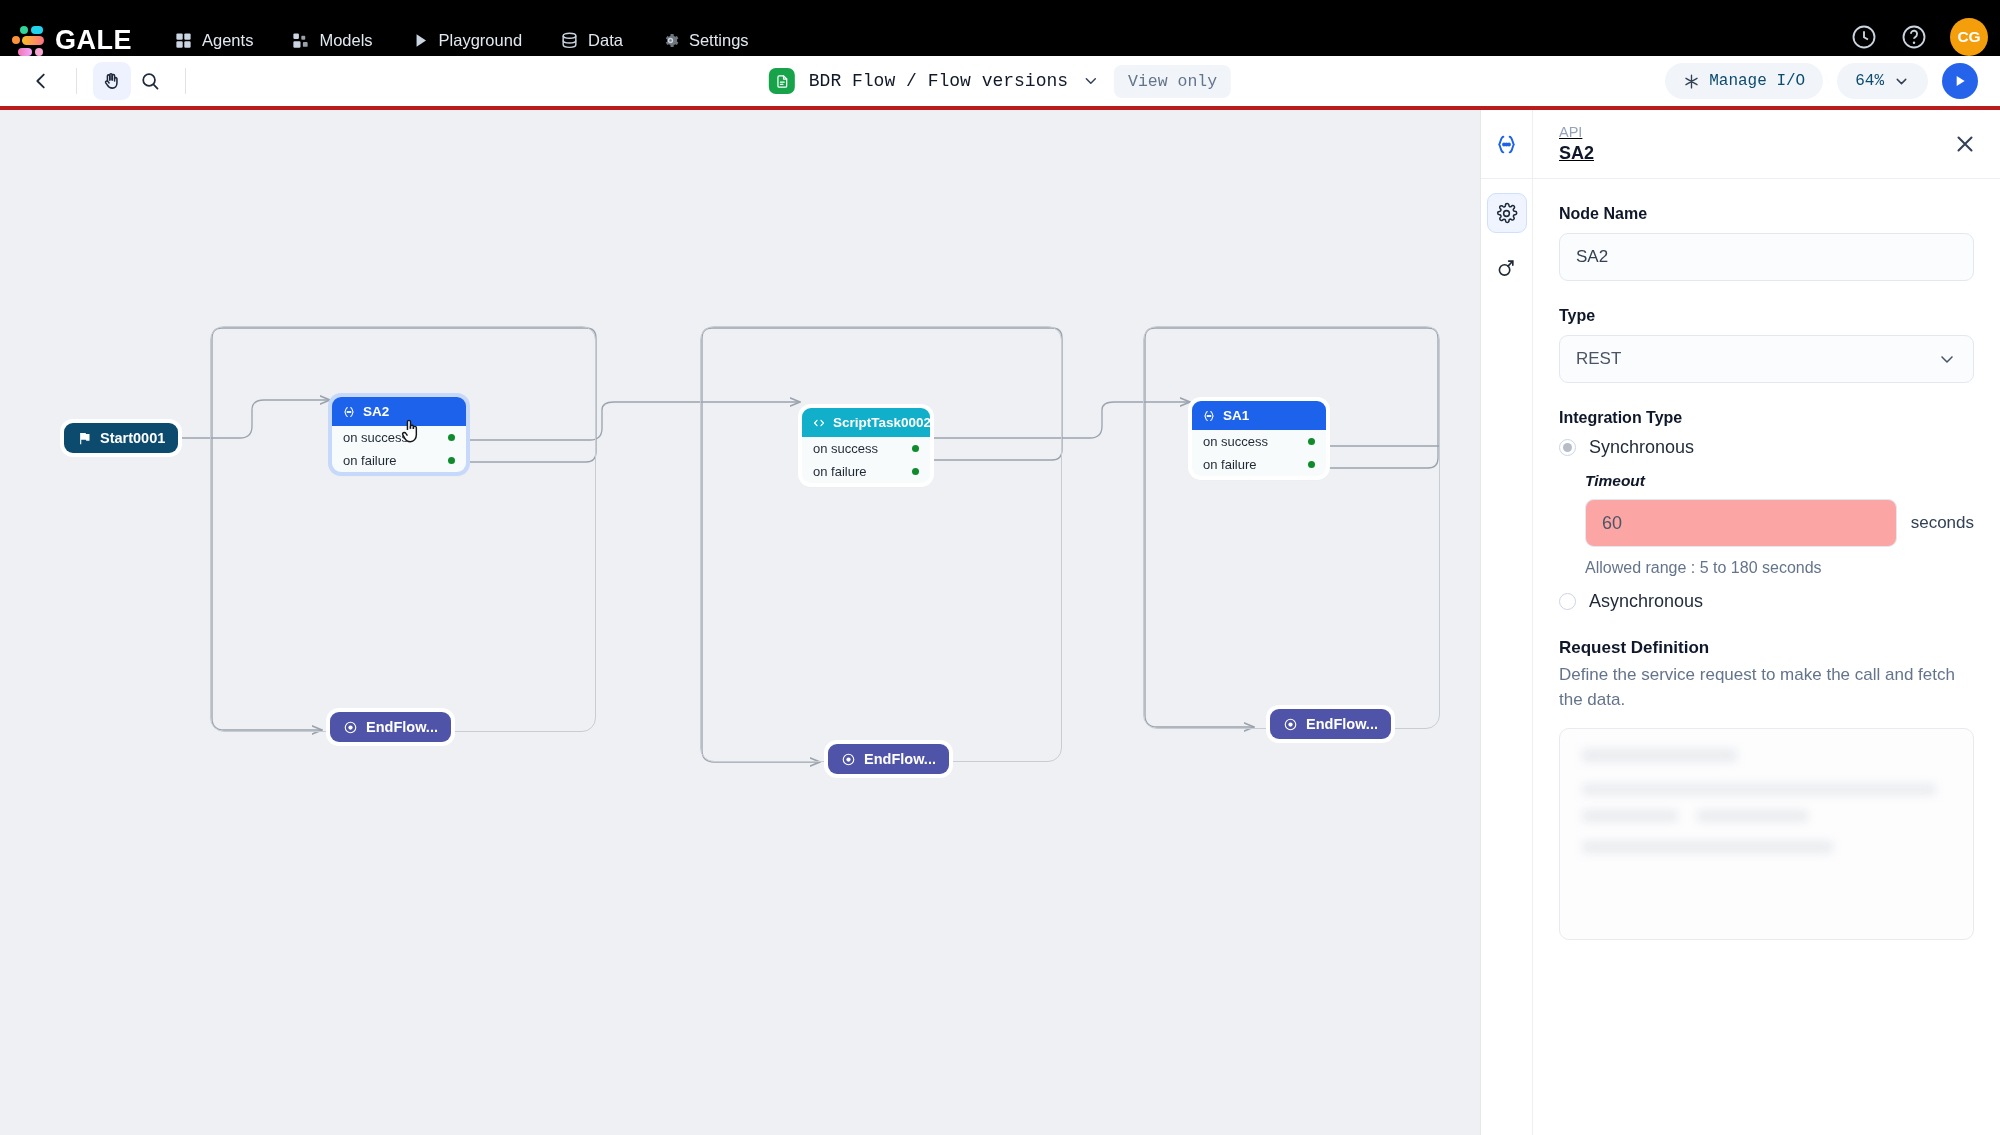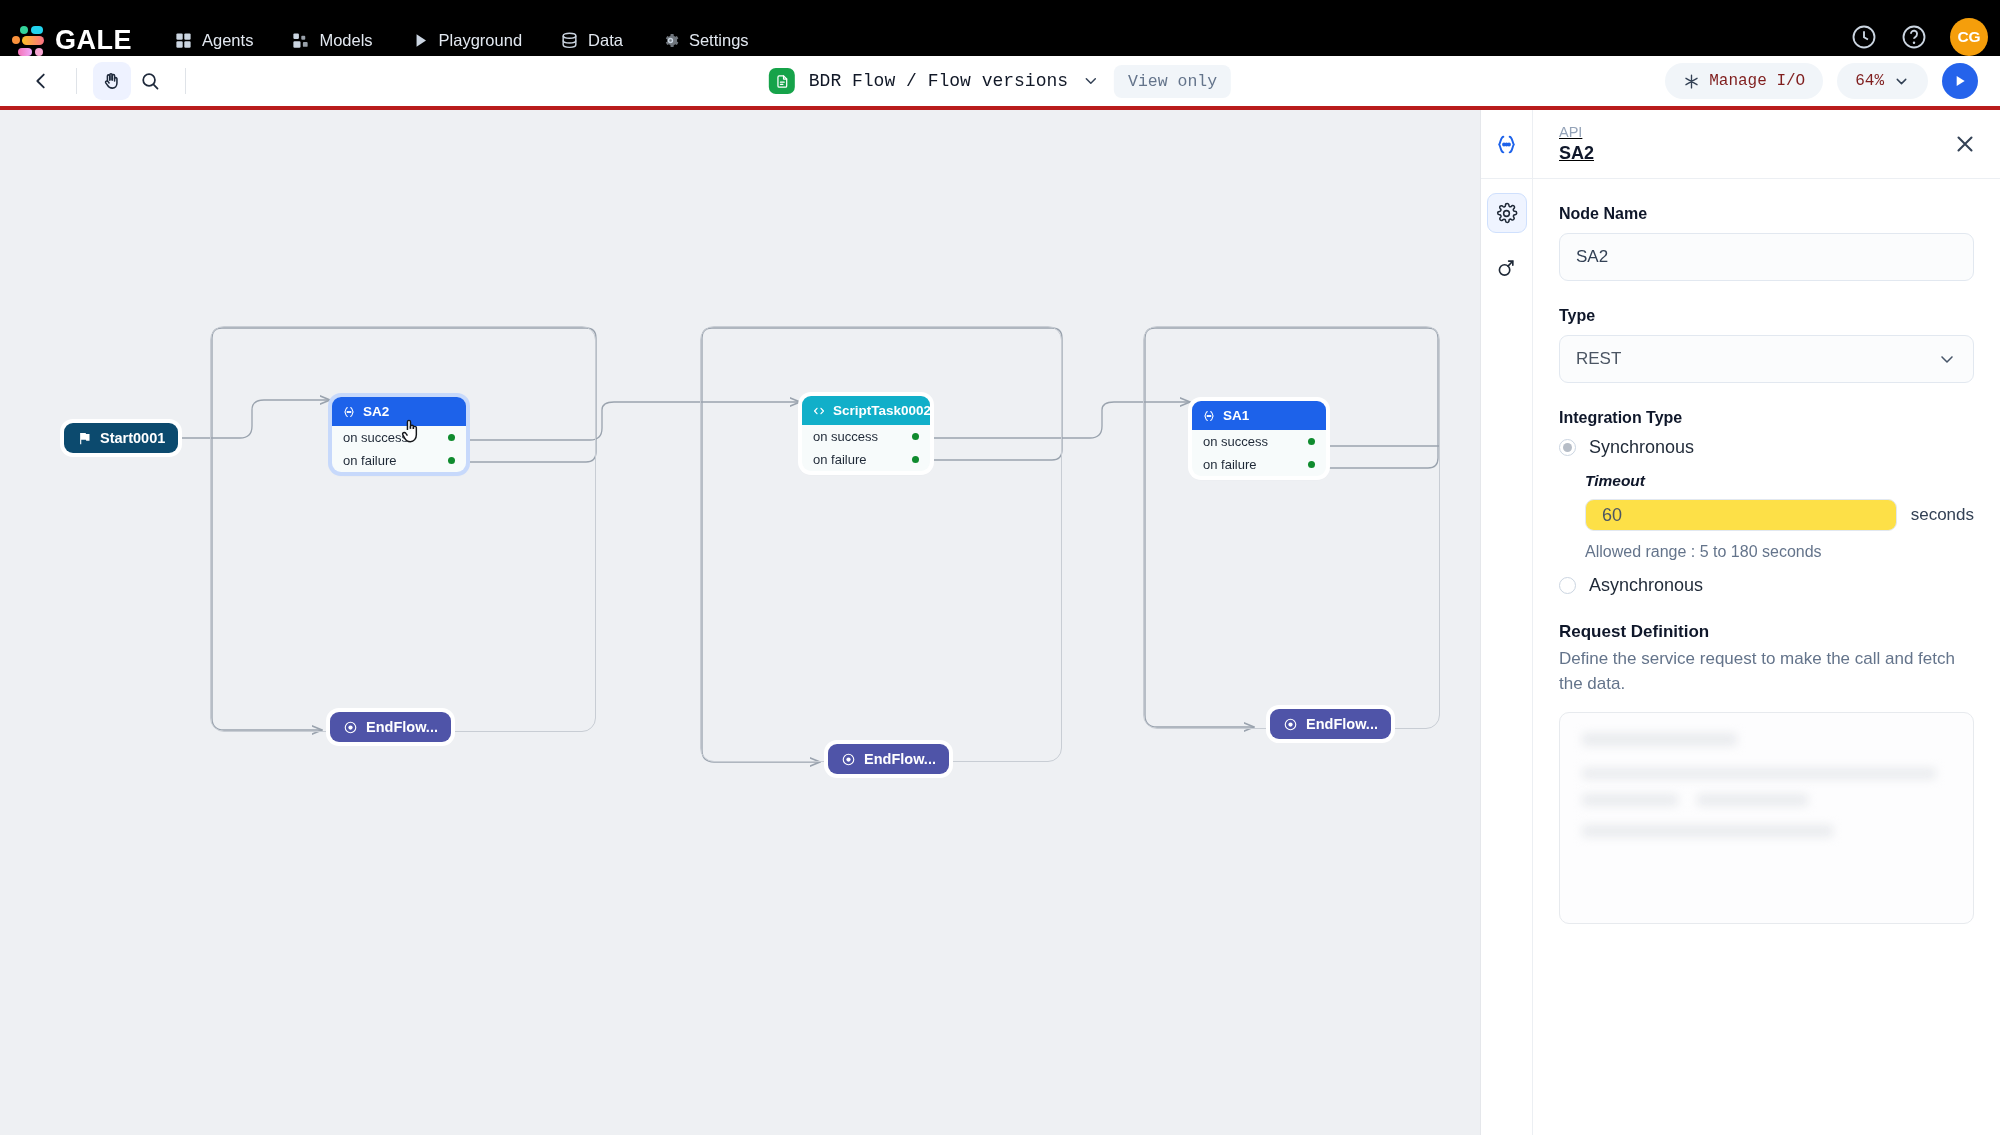--- a/index.html
+++ b/index.html
@@ -71,21 +71,21 @@
   .chev { width: 18px; height: 18px; color: #334155; }
   .chev svg { width: 18px; height: 18px; display: block; }
   .viewonly {
     font-size: 16.5px; color: #64748b; background: #f1f5f9;
     padding: 7px 14px; border-radius: 8px; cursor: pointer; white-space: nowrap;
   }
 
   .subbar-right { margin-left: auto; display: flex; align-items: center; gap: 14px; }
   .pill {
     display: flex; align-items: center; gap: 9px; background: #f1f5f9;
-    padding: 9px 18px; border-radius: 22px; font-size: 16px; color: #7f1d1d;
+    padding: 9px 18px; border-radius: 22px; font-size: 16px; color: #0c4a6e;
     cursor: pointer; white-space: nowrap;
   }
   .pill svg { width: 17px; height: 17px; display: block; color: #334155; }
   .play-btn {
     width: 36px; height: 36px; border-radius: 50%; background: #2563eb;
     display: flex; align-items: center; justify-content: center; cursor: pointer;
     border: none;
   }
   .play-btn svg { width: 16px; height: 16px; display: block; color: #fff; }
 
@@ -193,22 +193,22 @@
   .radio.checked { border-color: #cbd5e1; background: #fff; }
   .radio.checked::after {
     content: ""; position: absolute; inset: 3px; border-radius: 50%; background: #b6bdc7;
   }
   .radio-label { font-size: 18px; color: #1f2937; }
 
   .indent { padding-left: 26px; margin-top: 14px; }
   .timeout-label { font-size: 15.5px; color: #0f172a; font-weight: 700; margin-bottom: 9px; font-style: italic; }
   .timeout-row { display: flex; align-items: center; gap: 14px; }
   .timeout-input {
-    width: 320px; height: 32px; border: 1px solid #e2e8f0; border-radius: 9px;
-    background: #fde047; display: flex; align-items: center; padding: 0 16px;
+    width: 320px; height: 48px; border: 1px solid #e2e8f0; border-radius: 9px;
+    background: #fca5a5; display: flex; align-items: center; padding: 0 16px;
     font-size: 18px; color: #4b5563; cursor: text;
   }
   .seconds-lbl { font-size: 17px; color: #334155; }
   .hint { font-size: 16px; color: #64748b; margin-top: 12px; }
 
   .sect-title { font-size: 17px; color: #0f172a; font-weight: 700; margin-top: 26px; }
   .sect-desc { font-size: 17px; color: #64748b; line-height: 1.48; margin-top: 4px; max-width: 455px; }
 
   .redact-box {
     margin-top: 16px; height: 212px; border: 1px solid #e7eaee; border-radius: 10px;
@@ -438,21 +438,21 @@
     </div>
 
     <div class="cursor-hand" style="left:398px; top:306px;">
       <svg viewBox="0 0 24 26" fill="#fff" stroke="#14161a" stroke-width="1.3" stroke-linejoin="round">
         <path d="M8.4 12.2V4.9a1.35 1.35 0 012.7 0v6.1"></path>
         <path d="M11.1 10.9V9.1a1.3 1.3 0 112.6 0v2"></path>
         <path d="M13.7 11.2v-1a1.3 1.3 0 112.6 0v6.1c0 3.4-2.1 6.2-5.4 6.2-2.6 0-3.9-1.2-5-3.2l-1.6-2.9c-.5-.9 0-1.9.9-2.1.8-.2 1.4.2 1.8.8l1.4 2"></path>
       </svg>
     </div>
 
-    <div class="node" style="left:802px; top:286px;">
+    <div class="node" style="left:802px; top:298px;">
       <div class="card" style="width:128px;">
         <div class="card-head head-cyan">
           <span>
             <svg viewBox="0 0 24 24" fill="none" stroke="currentColor" stroke-width="2.1" stroke-linecap="round" stroke-linejoin="round">
                 <path d="M8.6 7.4L4.4 12l4.2 4.6"></path>
                 <path d="M15.4 7.4L19.6 12l-4.2 4.6"></path>
               </svg>
           </span>
           <span>ScriptTask0002</span>
         </div>

